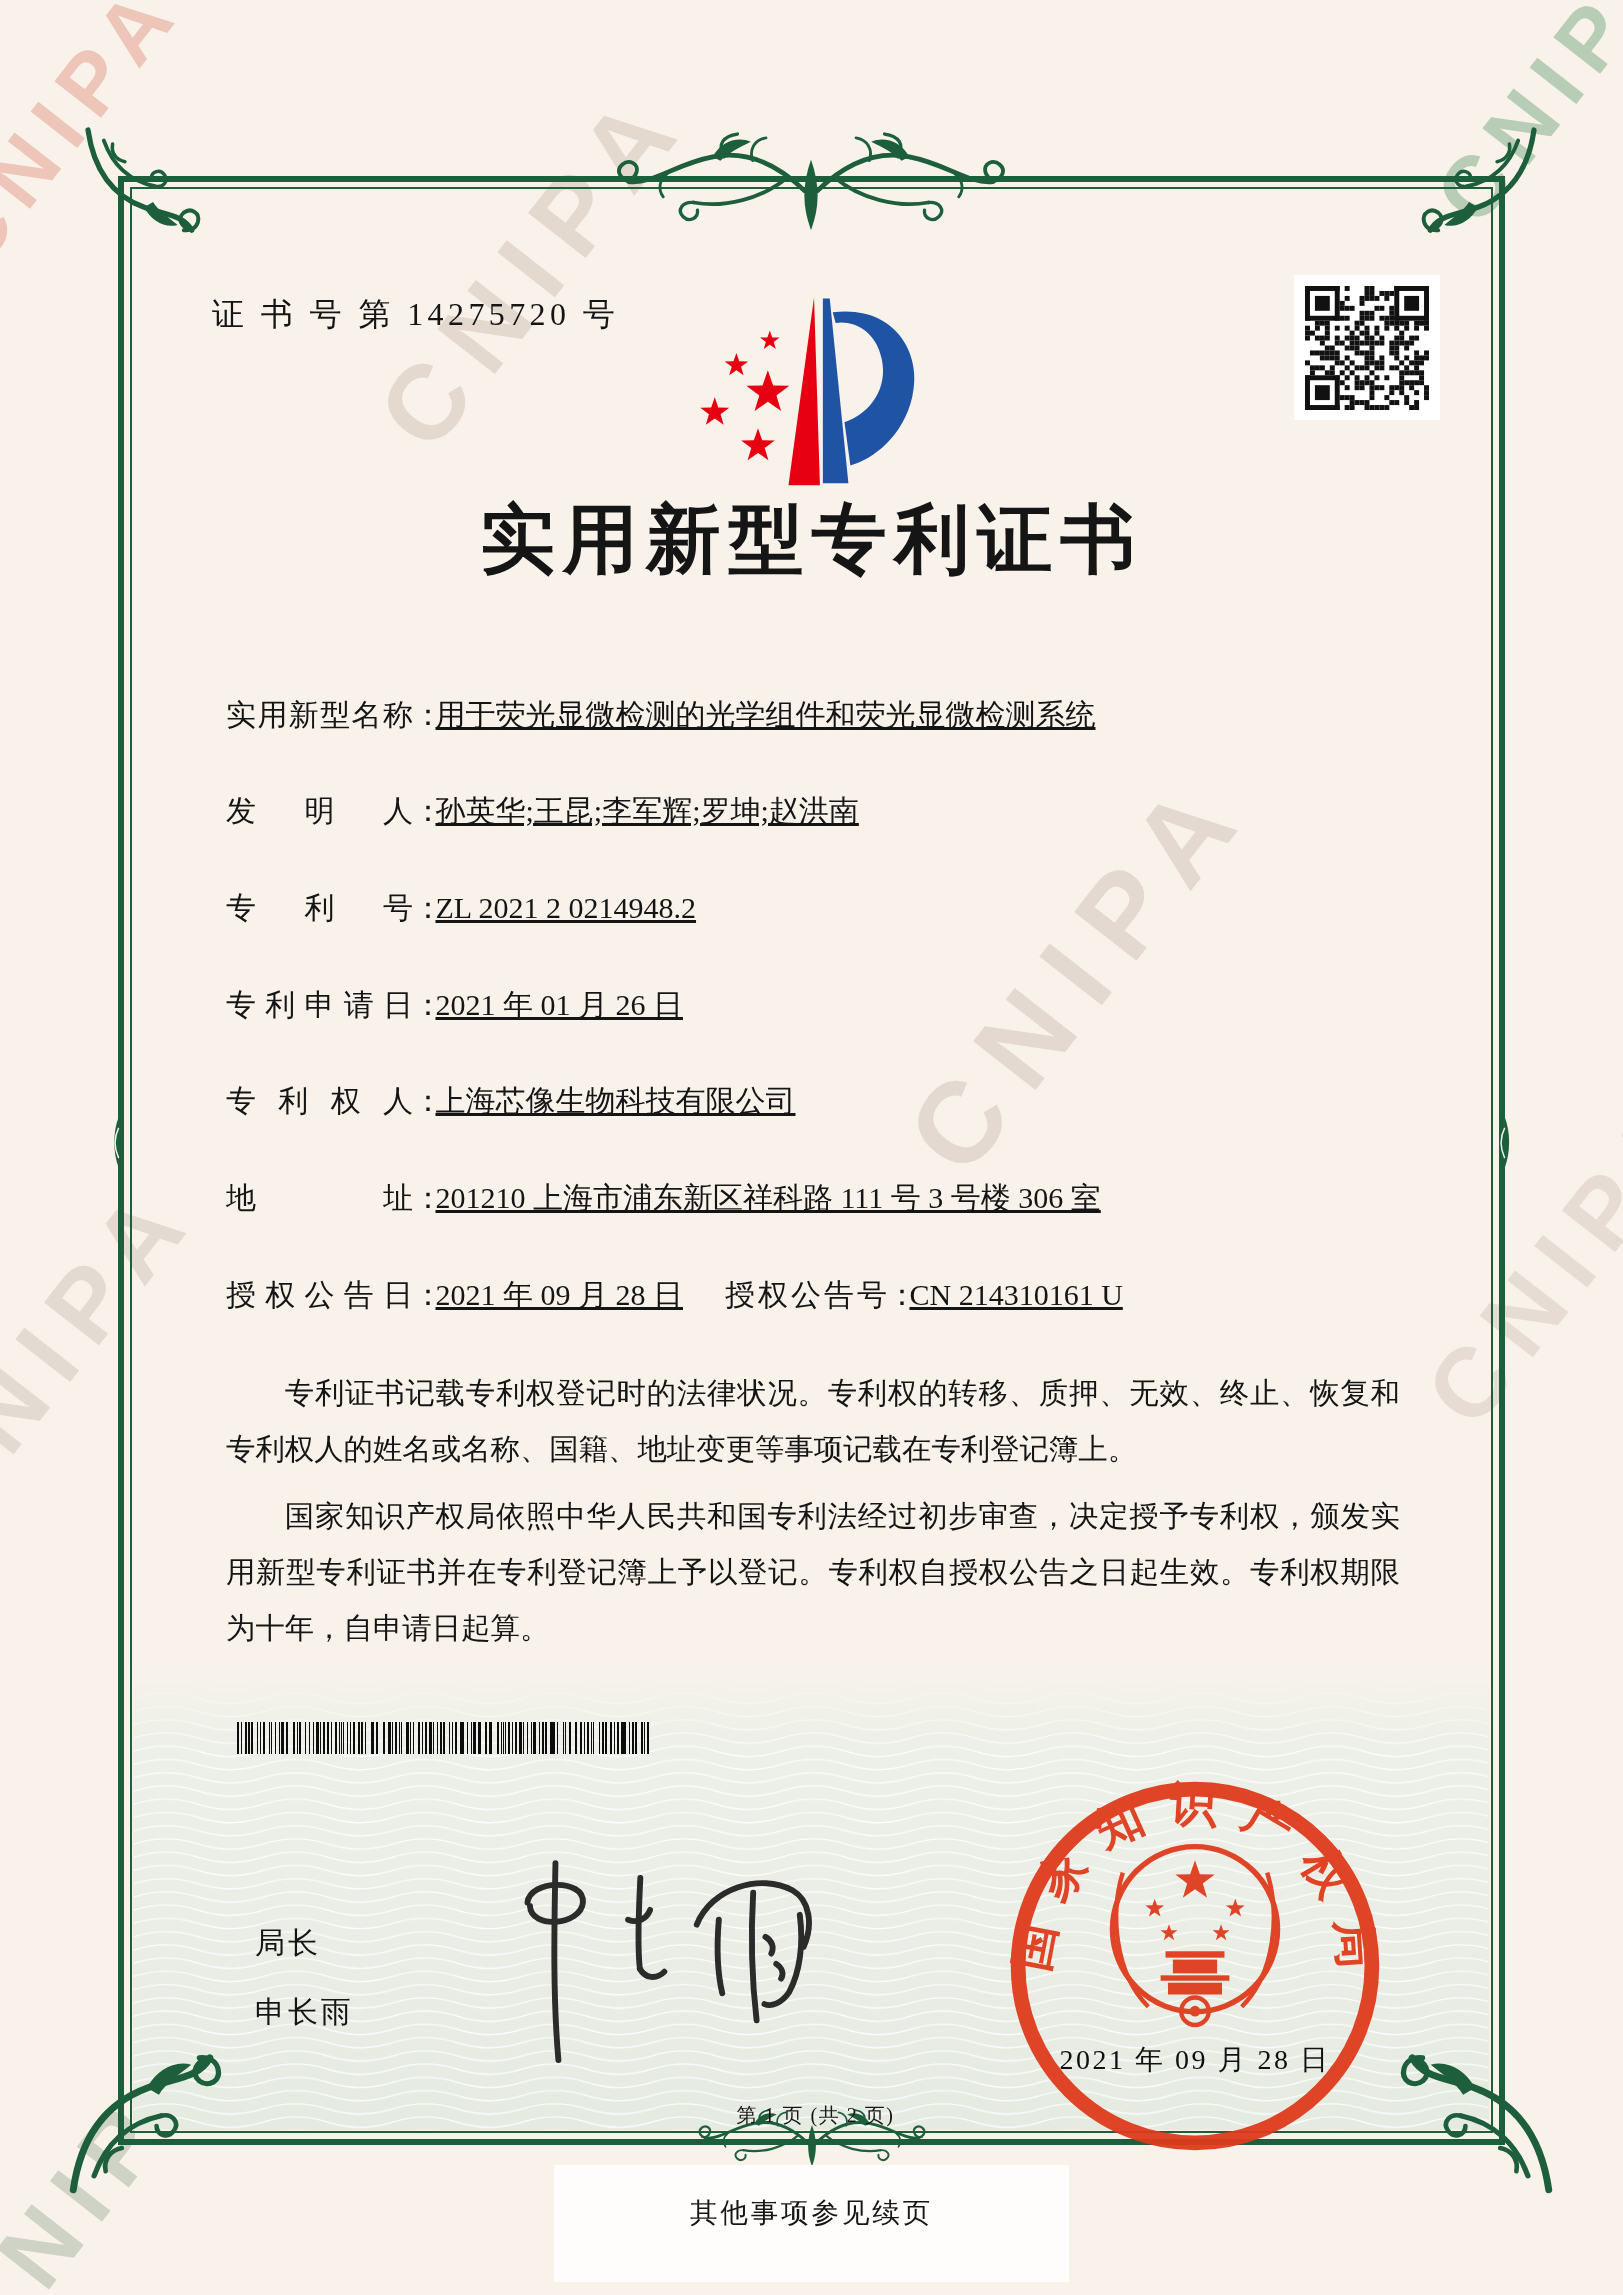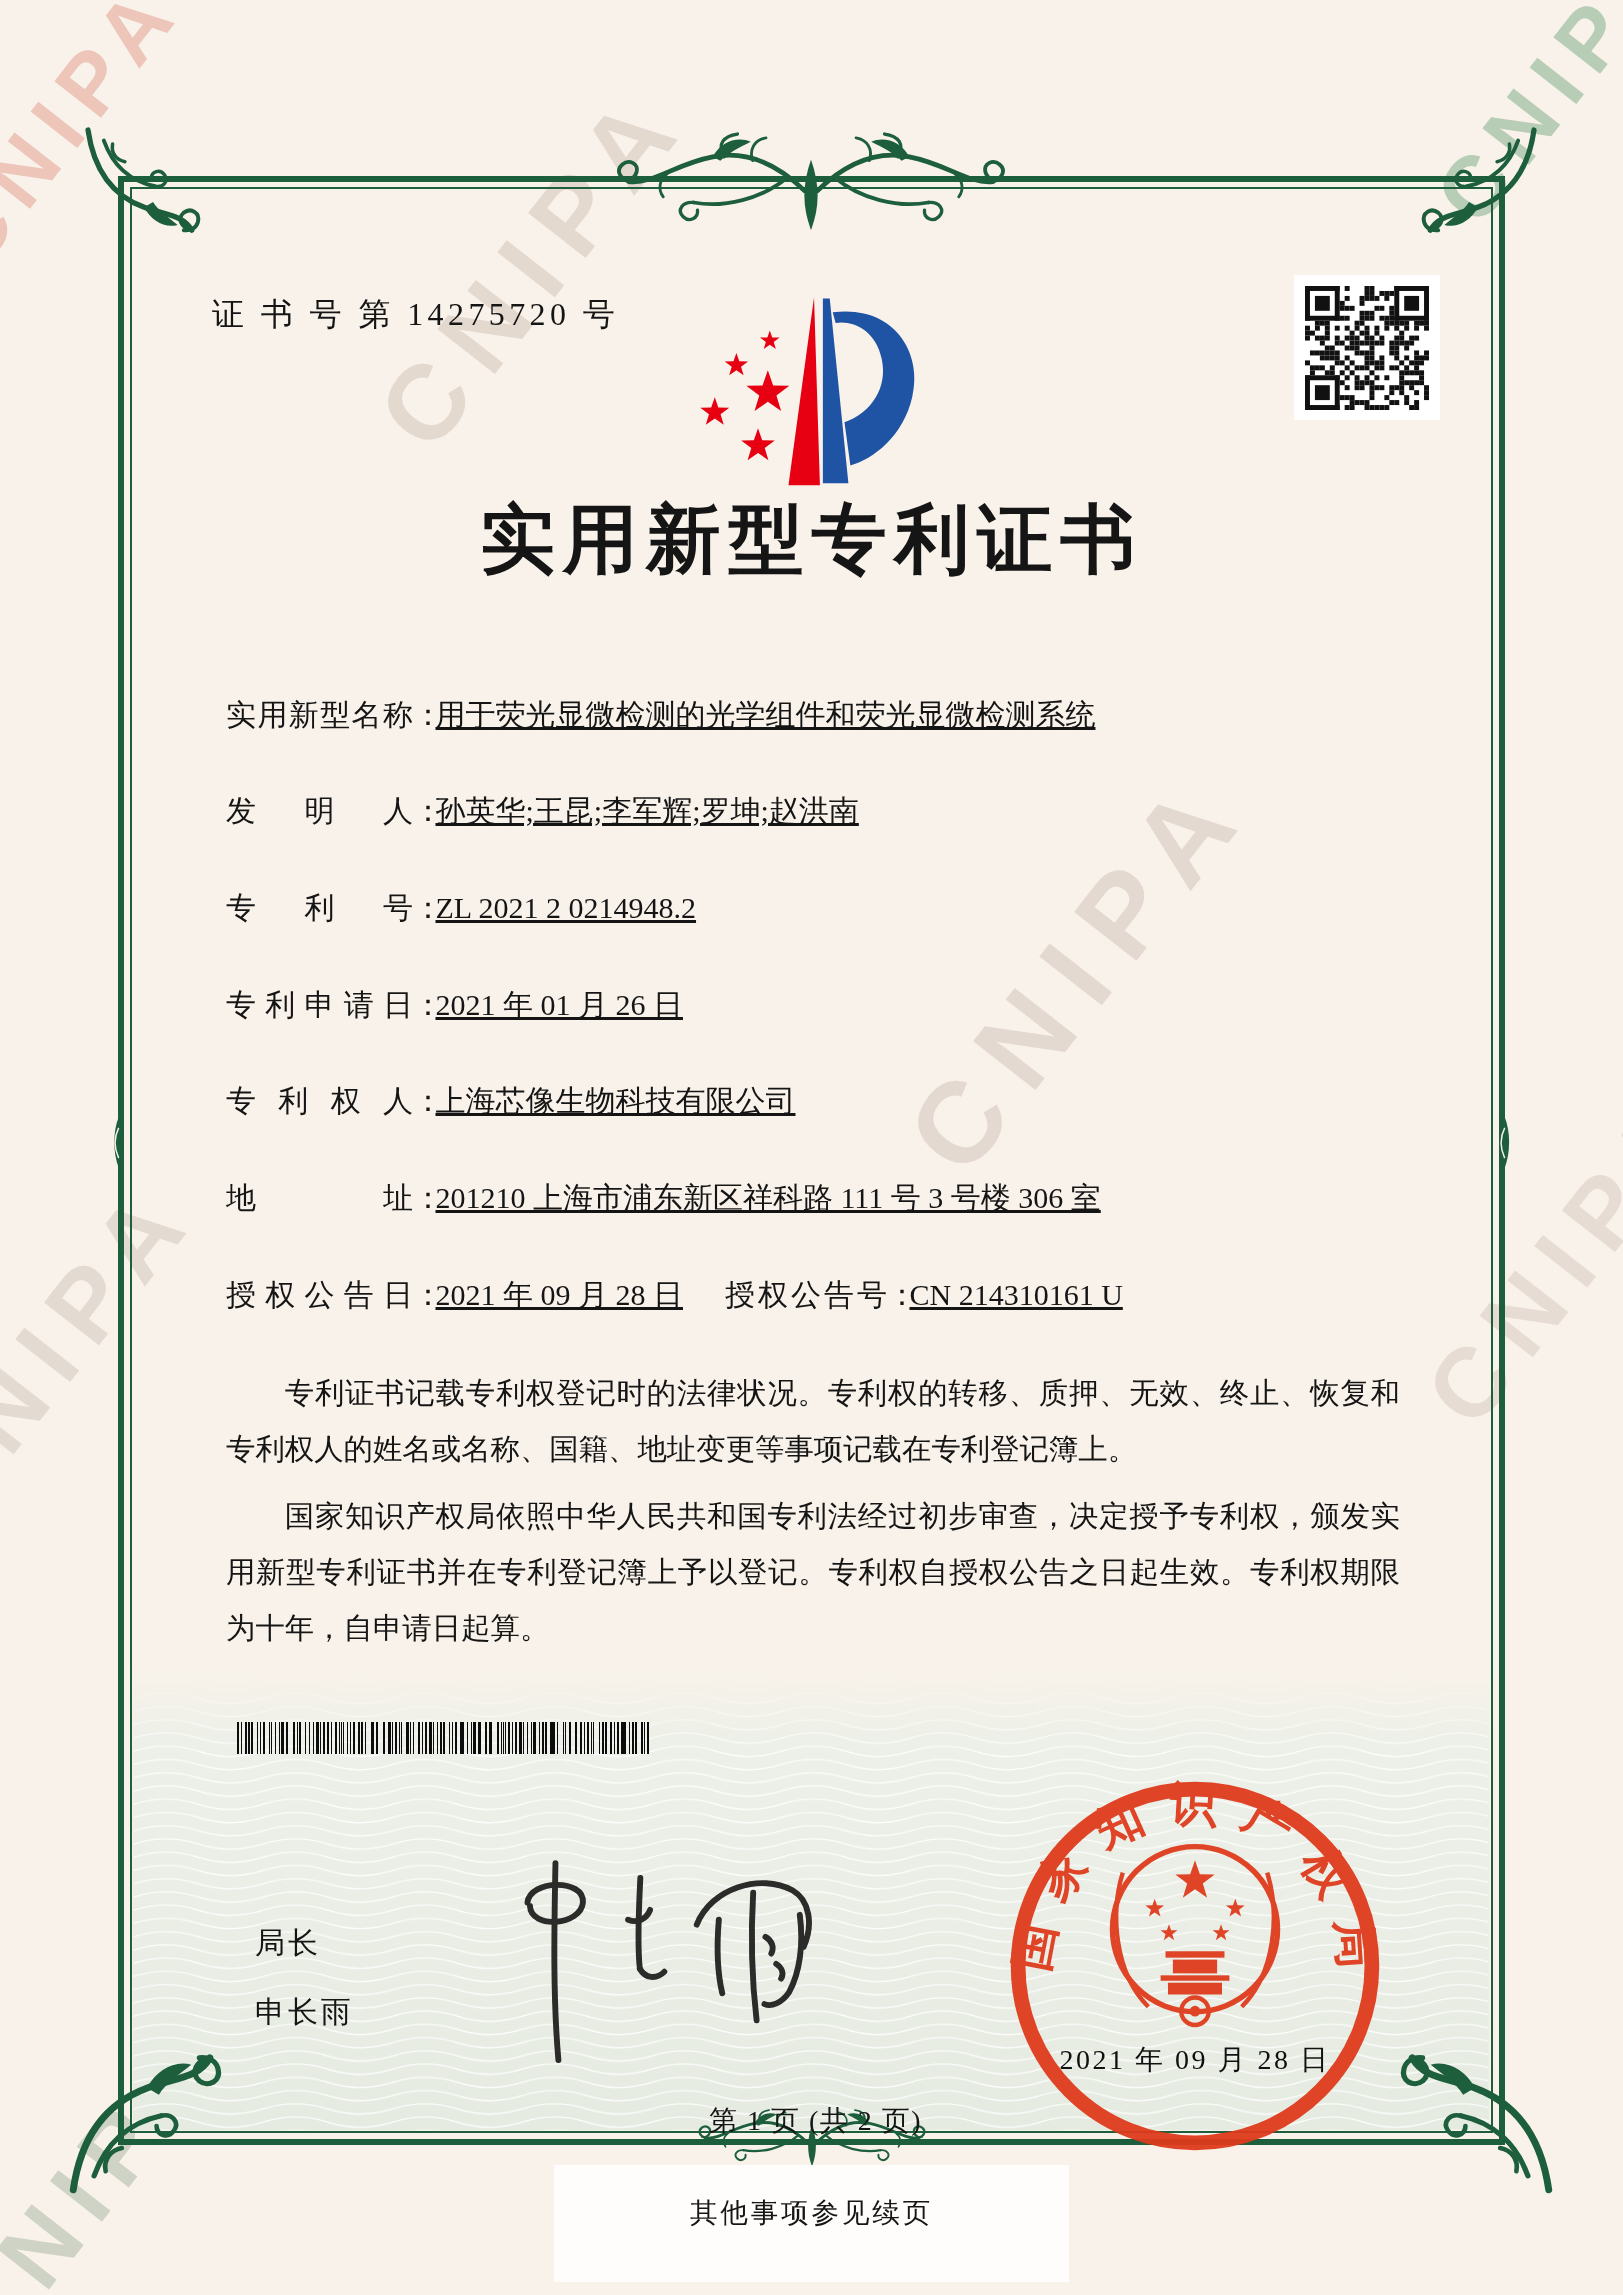--- a/index.html
+++ b/index.html
@@ -102,21 +102,21 @@
     font-size:30px;letter-spacing:2.9px;white-space:nowrap;
   }
   #signature{position:absolute;left:422px;top:1846px;width:471px;height:221px;z-index:5;}
   #seal{position:absolute;left:996px;top:1767px;width:398px;height:398px;z-index:4;opacity:.94;}
   #seal-date{
     position:absolute;left:1001px;top:2041px;width:388px;z-index:5;
     text-align:center;font-size:28px;letter-spacing:2.5px;color:#101010;white-space:nowrap;
   }
   #page-ind{
     position:absolute;left:0;right:0;top:2102px;text-align:center;
-    font-size:28px;z-index:5;letter-spacing:1.5px;padding-left:8px;
+    font-size:20px;z-index:5;letter-spacing:1.5px;padding-left:8px;
   }
   #footer-box{
     position:absolute;left:554px;top:2165px;width:515px;height:117px;
     background:rgba(255,255,255,.8);z-index:4;
   }
   #footer-note{
     position:absolute;left:0;right:0;top:2195px;text-align:center;
     font-size:27.5px;letter-spacing:2.9px;z-index:5;
   }
 </style>

